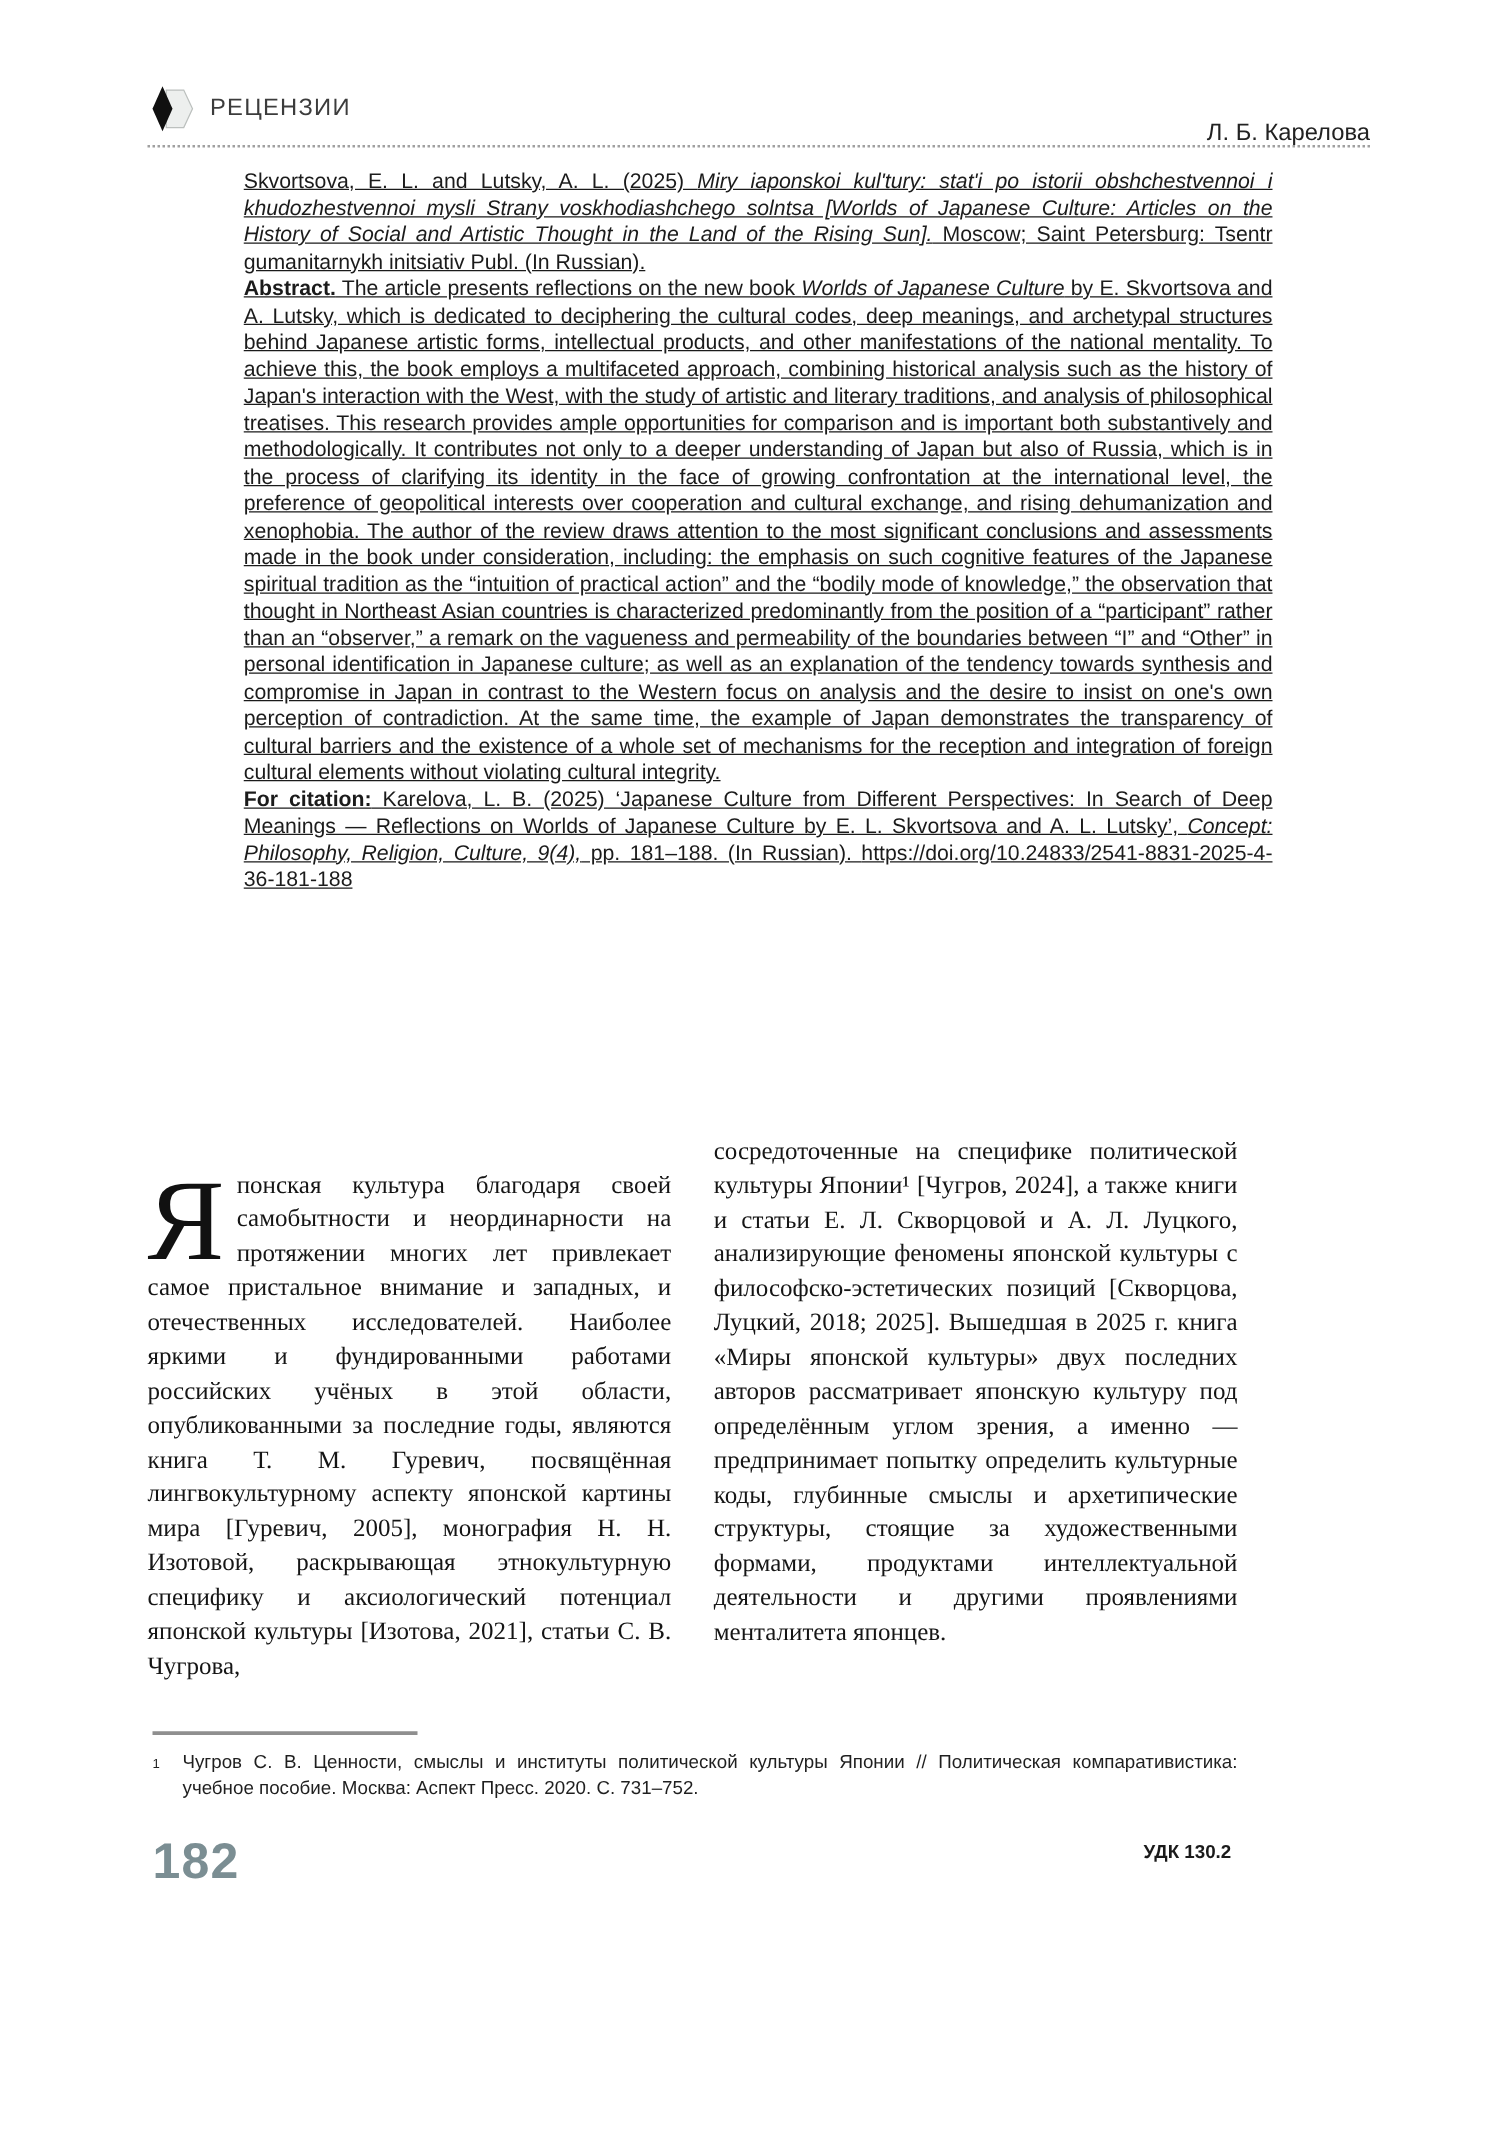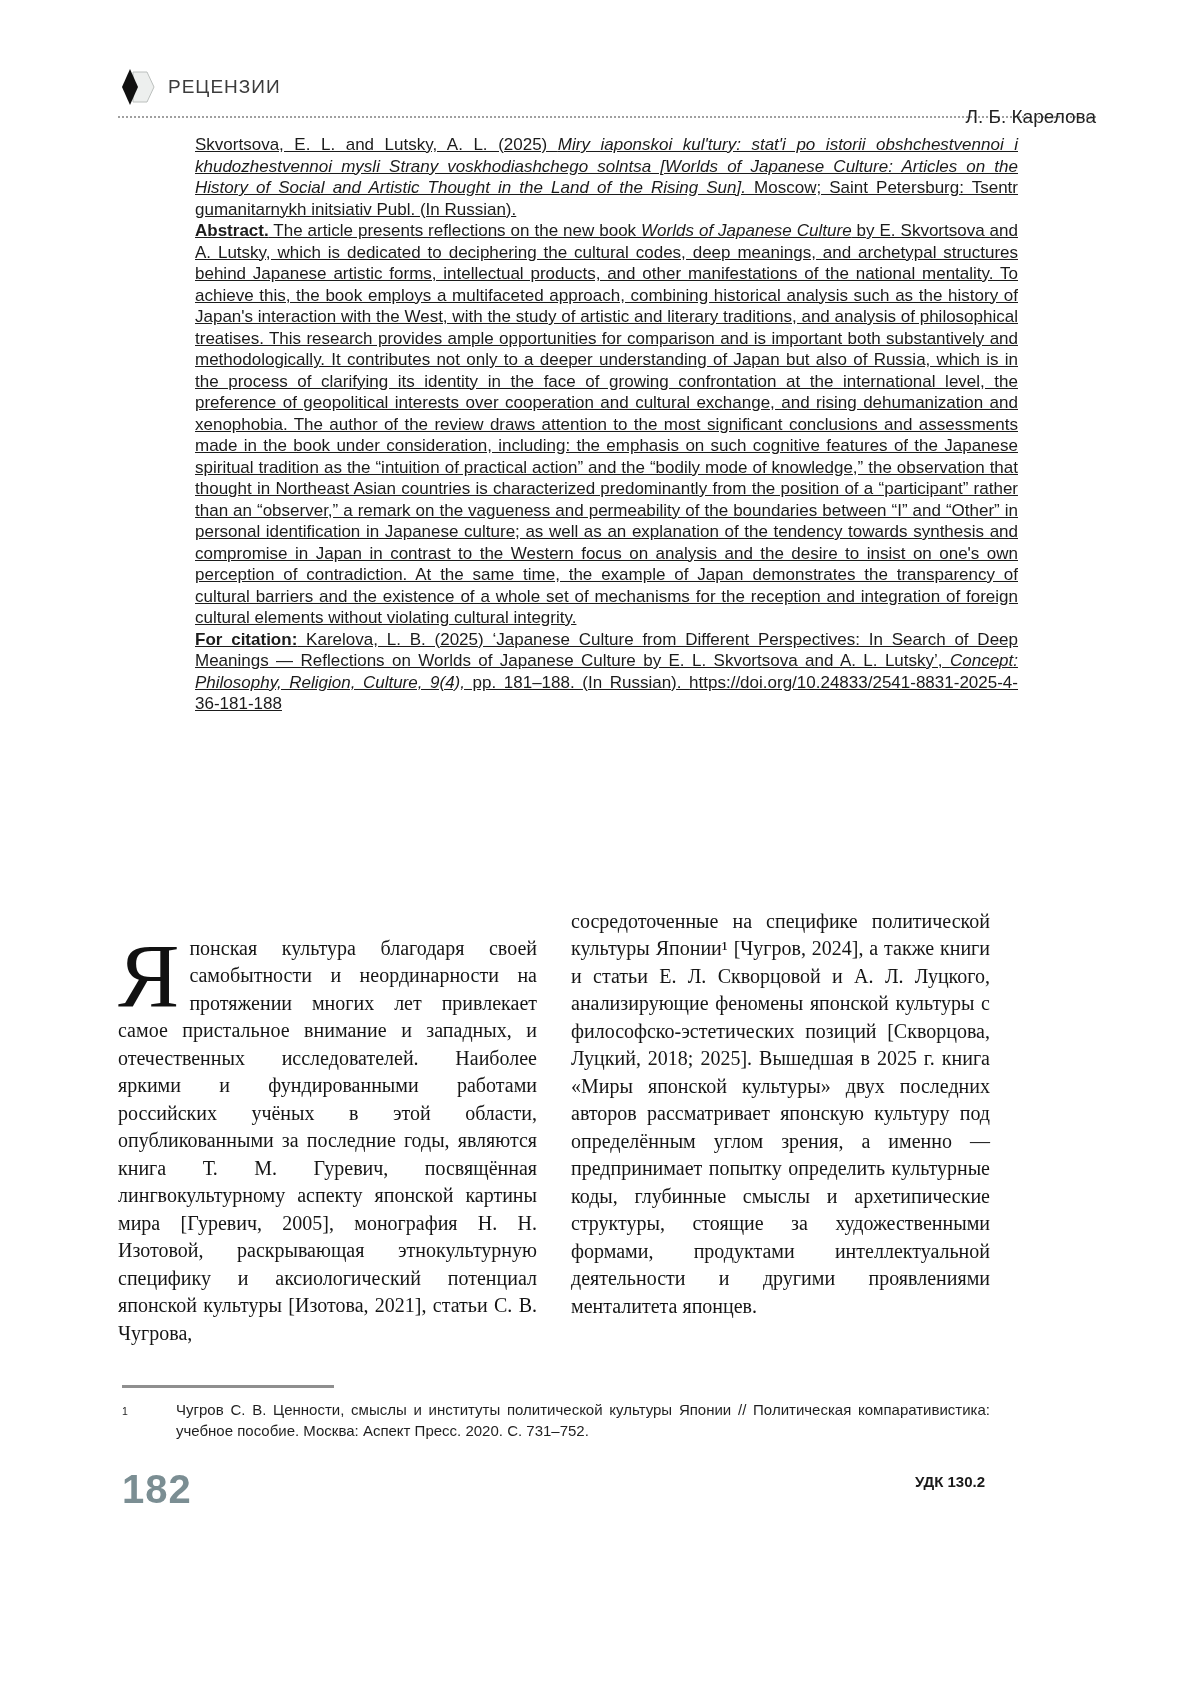--- a/index.html
+++ b/index.html
@@ -12,20 +12,21 @@
     background: #ffffff;
     overflow: hidden;
     font-family: "Liberation Sans", sans-serif;
     color: #1c1c1c;
   }
 
   
   .header {
     display: flex;
     justify-content: space-between;
+    align-items: center;
     padding: 66px 104px 0 118px;
     height: 108px;
   }
   .header-left { display: flex; align-items: center; gap: 12px; }
   .logo { display: inline-block; width: 38px; height: 40px; }
   .section-title {
     font-size: 19px;
     letter-spacing: 1px;
     color: #3c3c3c;
     font-weight: 400;
@@ -88,21 +89,21 @@
     font-size: 15px;
     line-height: 20.5px;
     color: #1f1f1f;
   }
   .fn-marker {
     flex: 0 0 24px;
     font-size: 10.5px;
     vertical-align: top;
     padding-top: 1px;
   }
-  .fn-text { flex: 1; text-align: justify; margin-left: 30px; }
+  .fn-text { flex: 1; text-align: justify; }
 
   
   .page-footer {
     display: flex;
     align-items: flex-start;
     margin: 26px 215px 0 122px;
   }
   .page-number {
     font-size: 40px;
     font-weight: bold;

